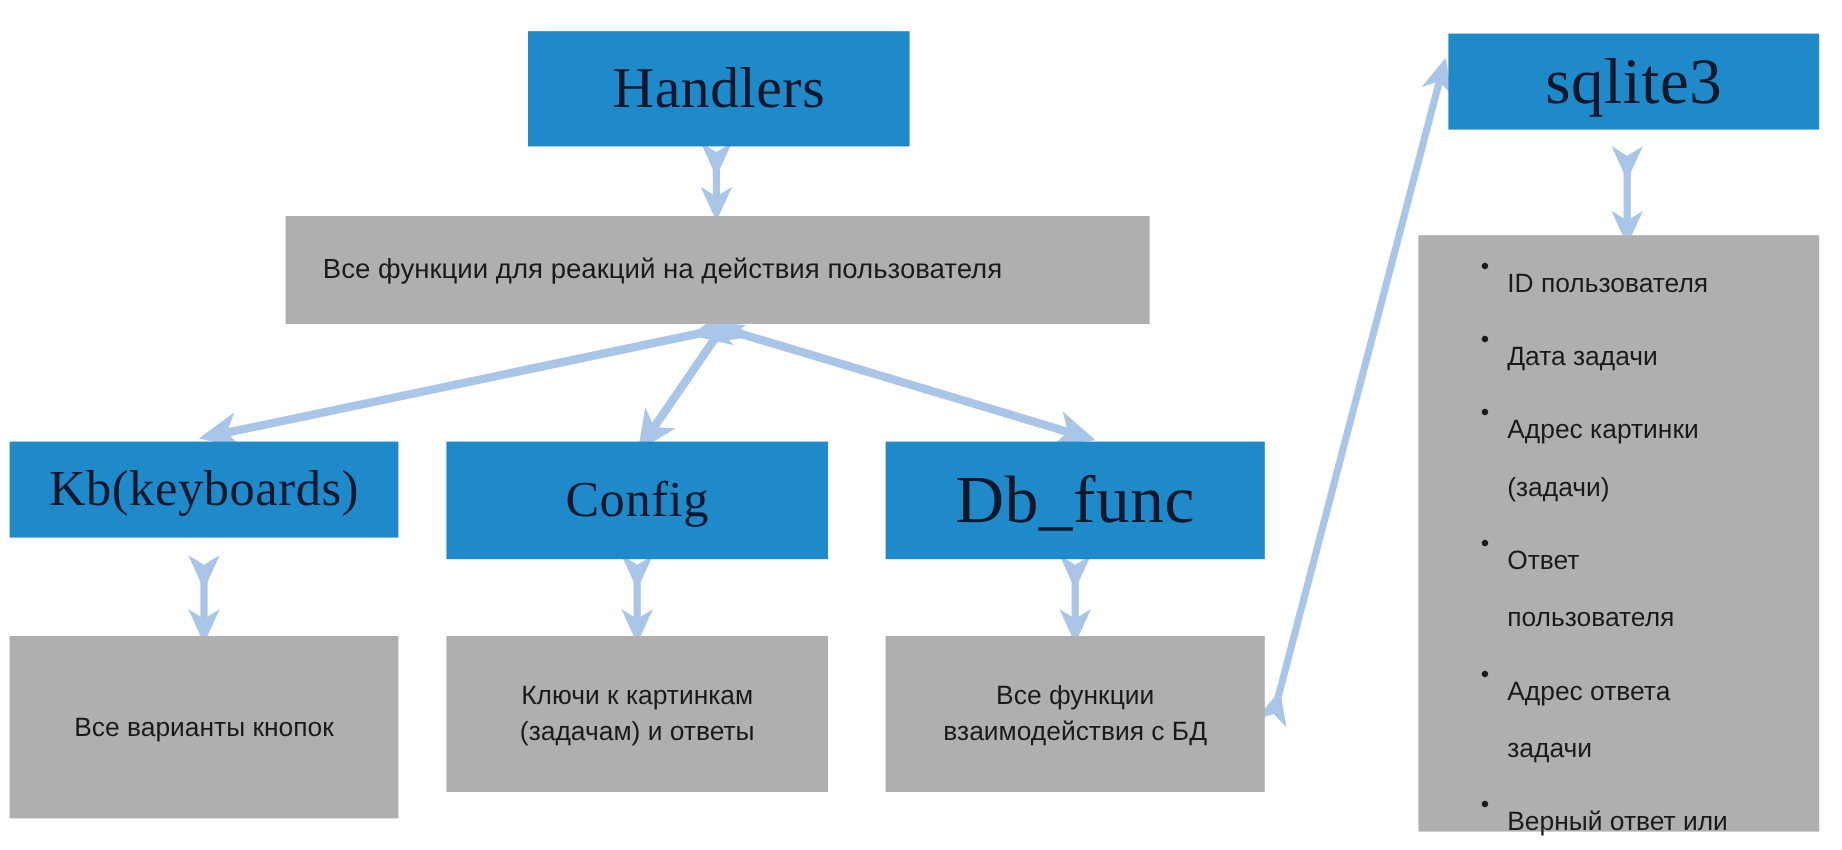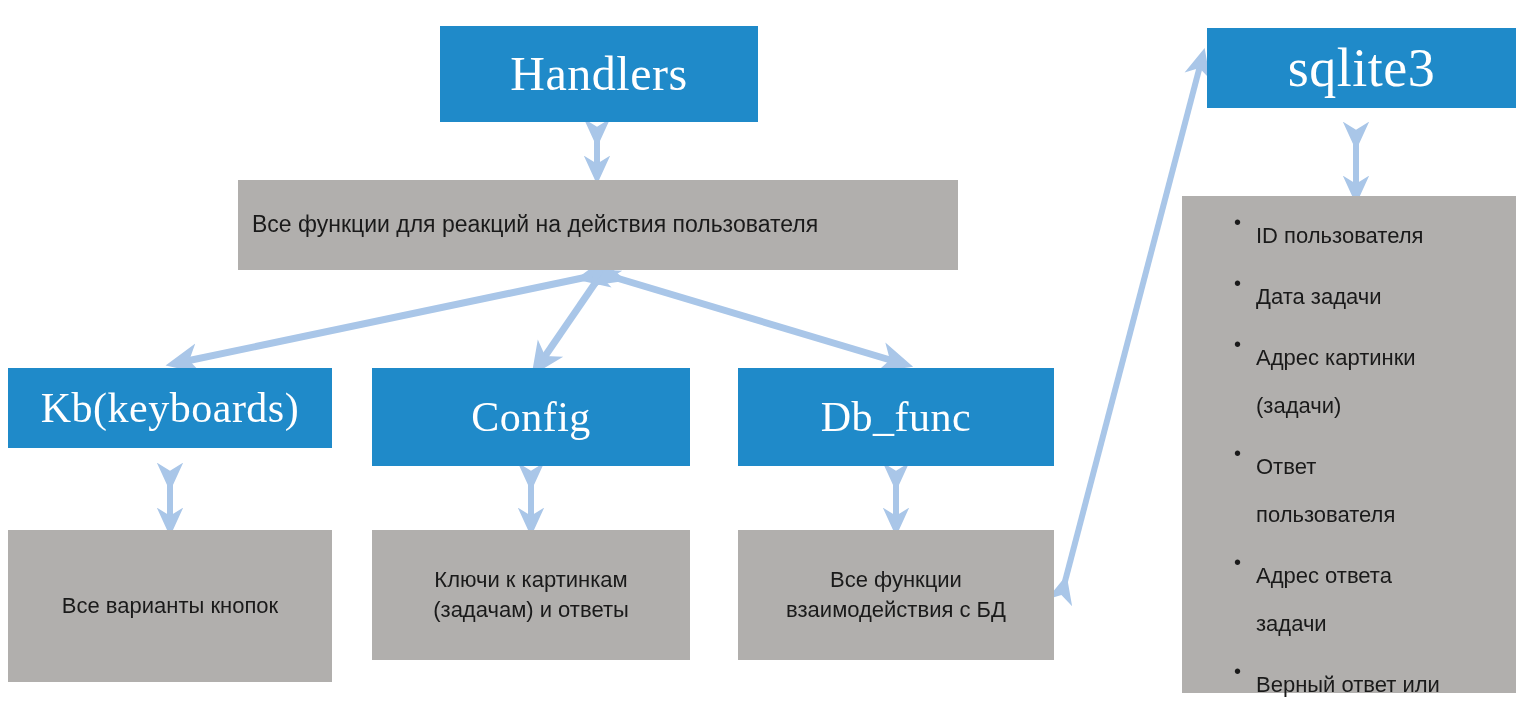--- a/index.html
+++ b/index.html
@@ -18,46 +18,46 @@
   .node {
     position: absolute;
     box-sizing: border-box;
     display: flex;
     align-items: center;
     justify-content: center;
     text-align: center;
   }
   .node-blue {
     background: #1f8ac9;
-    color: #ffffff;
+    color: #0f172a;
     font-family: "Liberation Serif", serif;
     font-weight: normal;
     letter-spacing: 0.5px;
   }
   .node-gray {
     background: #b1afad;
     color: #1a1a1a;
     font-family: "Liberation Sans", sans-serif;
   }
   .node-gray .txt {
     white-space: pre-line;
     line-height: 1.35;
   }
   .node-blue .txt {
     white-space: pre-line;
     line-height: 1.05;
   }
 
   
   #n-handlers   { left: 440px; top: 26px;  width: 318px; height: 96px;  font-size: 48px; }
-  #n-handlers-desc { left: 238px; top: 180px; width: 720px; height: 90px; font-size: 23px; justify-content: flex-start; padding-left: 14px; }
+  #n-handlers-desc { left: 238px; top: 180px; width: 720px; height: 90px; font-size: 23px; justify-content: flex-start; padding-left: 31px; }
 
   #n-kb         { left: 8px;   top: 368px; width: 324px; height: 80px; font-size: 42px; }
   #n-config     { left: 372px; top: 368px; width: 318px; height: 98px; font-size: 42px; }
-  #n-dbfunc     { left: 738px; top: 368px; width: 316px; height: 98px; font-size: 42px; }
+  #n-dbfunc     { left: 738px; top: 368px; width: 316px; height: 98px; font-size: 56px; }
 
   #n-kb-desc     { left: 8px;   top: 530px; width: 324px; height: 152px; font-size: 22px; }
   #n-config-desc { left: 372px; top: 530px; width: 318px; height: 130px; font-size: 22px; }
   #n-dbfunc-desc { left: 738px; top: 530px; width: 316px; height: 130px; font-size: 22px; }
 
   #n-sqlite     { left: 1207px; top: 28px; width: 309px; height: 80px; font-size: 54px; }
 
   #n-schema {
     position: absolute;
     left: 1182px; top: 196px; width: 334px; height: 497px;

